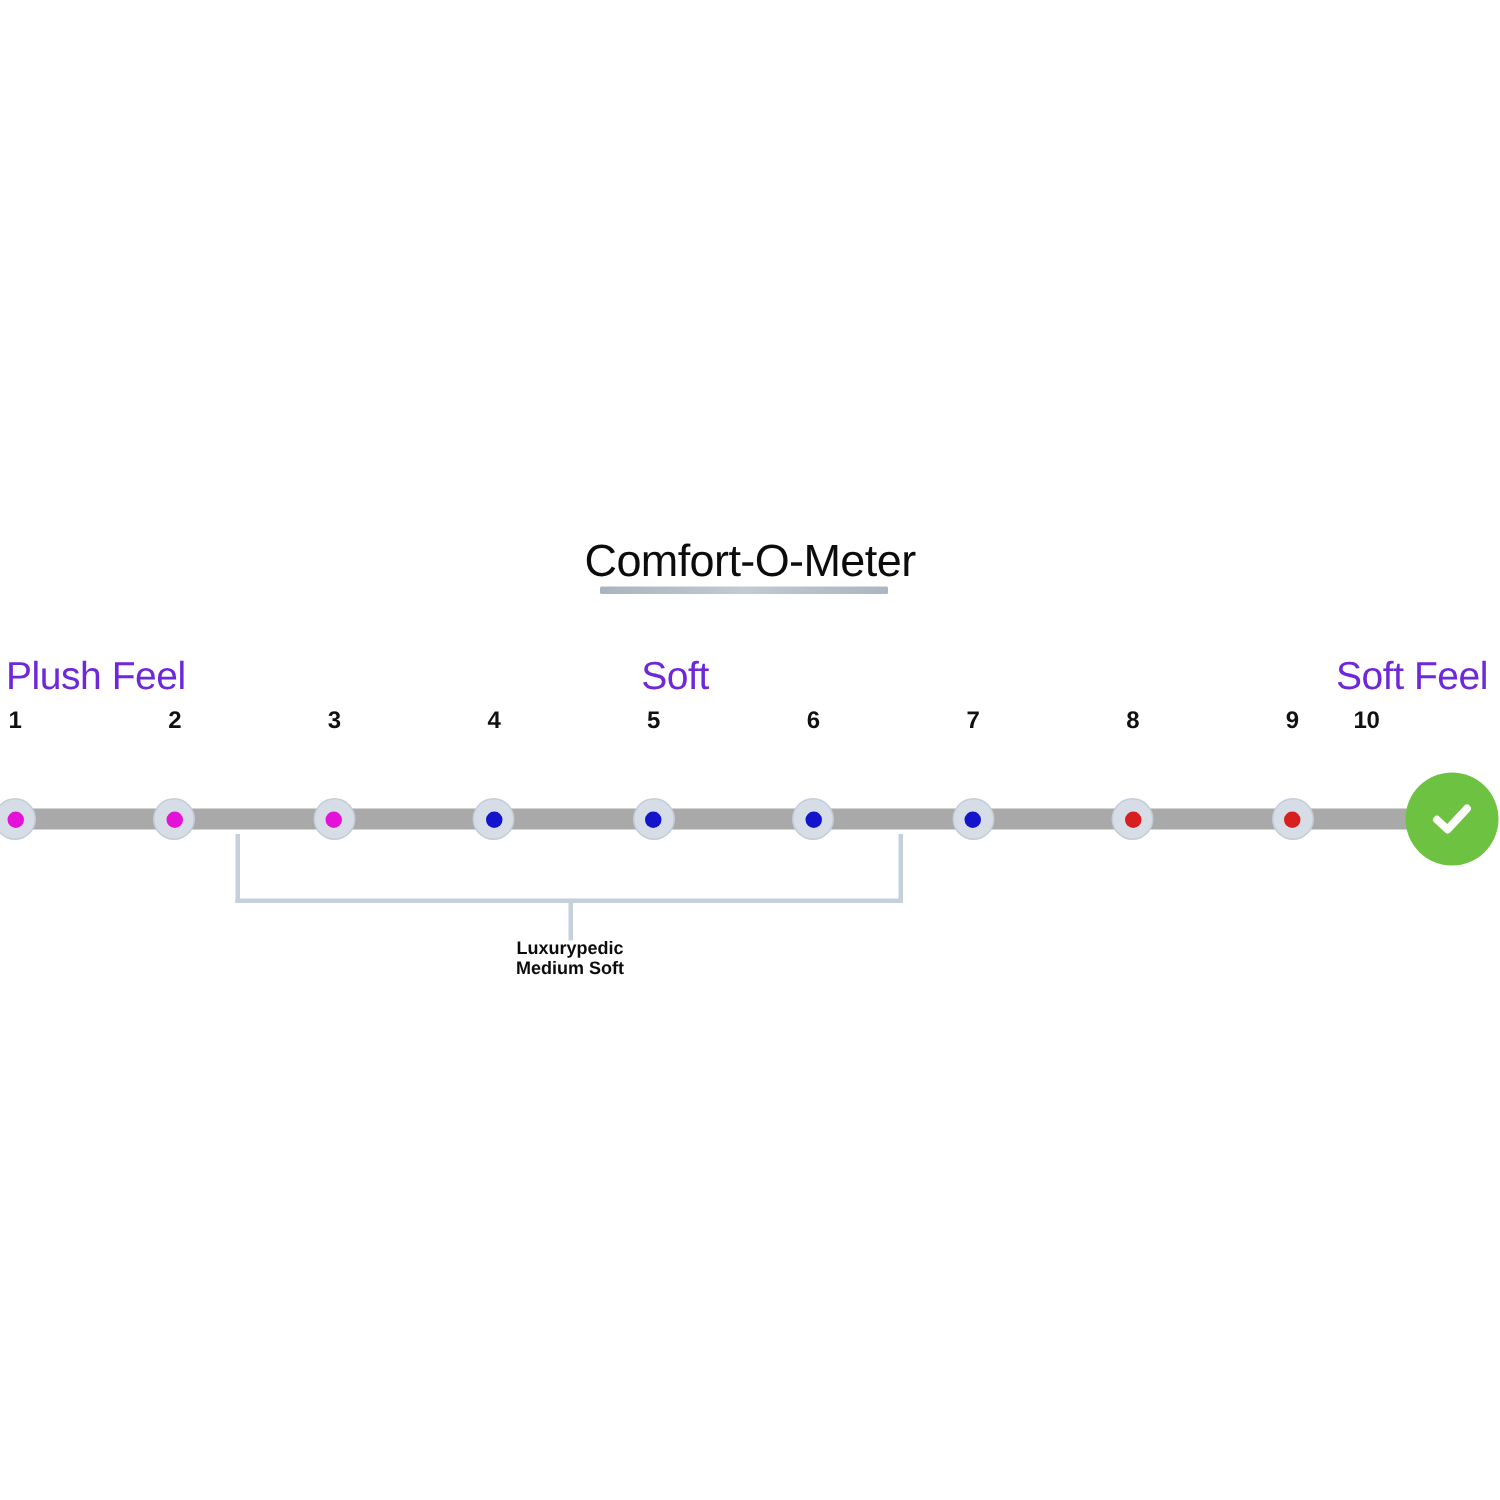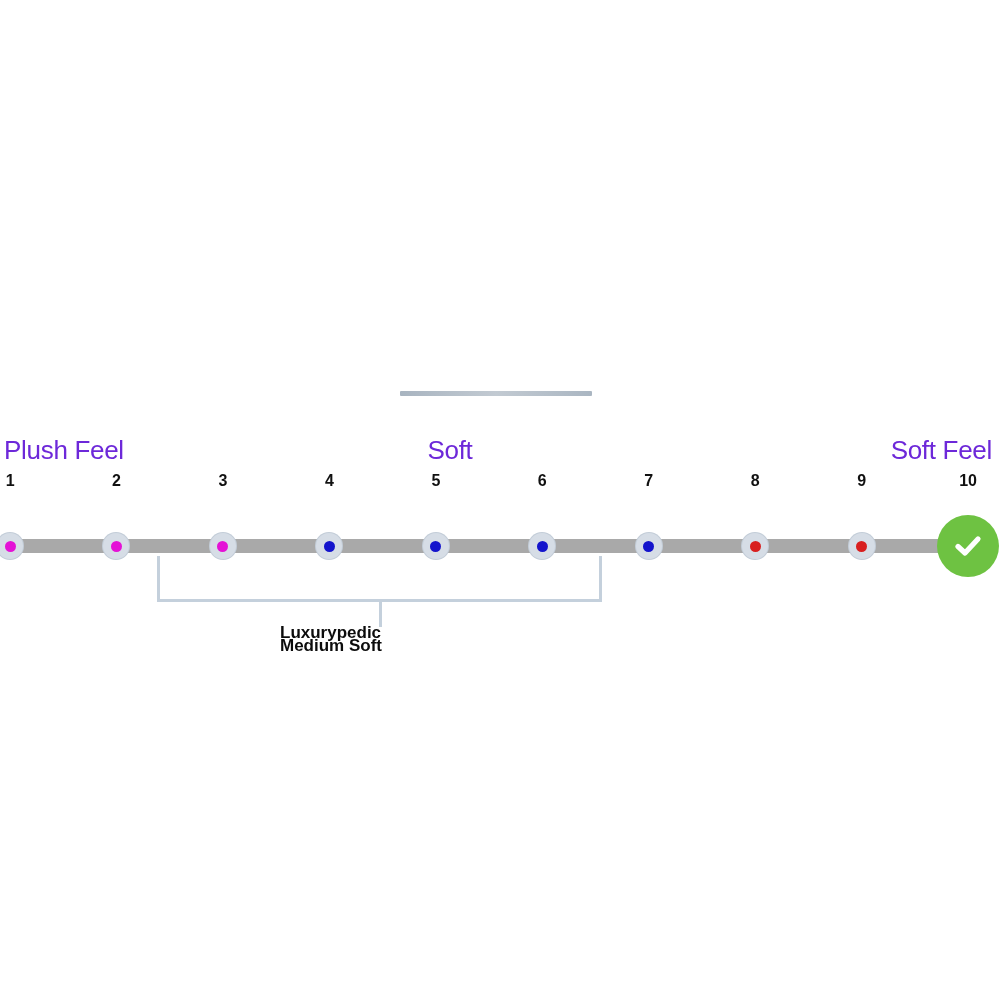--- a/index.html
+++ b/index.html
@@ -145,49 +145,51 @@
     top: 600px;
     width: 3px;
     height: 27px;
     background: #c4d0dc;
   }
   .annotation {
     position: absolute;
     left: 280px;
     top: 626px;
     width: 200px;
-    font-size: 17px;
+    text-align: center;
+    font-size: 12px;
     font-weight: 700;
     line-height: 13px;
     color: #0c0c0c;
   }
   .annotation span { display: block; }
 </style>
 </head>
 <body>
 
 <div id="stage">
 
+  <div class="chart-title">Comfort-O-Meter</div>
   <div class="title-underline"></div>
 
   <div class="zone-label zone-left">Plush Feel</div>
   <div class="zone-label zone-center">Soft</div>
   <div class="zone-label zone-right">Soft Feel</div>
 
   <div class="tick-row" id="tick-row">
       <div class="tick-num" style="left: 10px;">1</div>
       <div class="tick-num" style="left: 116.444px;">2</div>
       <div class="tick-num" style="left: 222.889px;">3</div>
       <div class="tick-num" style="left: 329.333px;">4</div>
       <div class="tick-num" style="left: 435.778px;">5</div>
       <div class="tick-num" style="left: 542.222px;">6</div>
       <div class="tick-num" style="left: 648.667px;">7</div>
       <div class="tick-num" style="left: 755.111px;">8</div>
       <div class="tick-num" style="left: 861.556px;">9</div>
-      <div class="tick-num" style="left: 968px;">10</div>
+      <div class="tick-num" style="left: 911px;">10</div>
     </div>
 
   <div class="track"></div>
 
   <div id="markers">
       <div class="dot" style="left: 10px;">
         <div class="core" style="background: rgb(228, 18, 214);"></div>
       </div>
       <div class="dot" style="left: 116.444px;">
         <div class="core" style="background: rgb(228, 18, 214);"></div>

